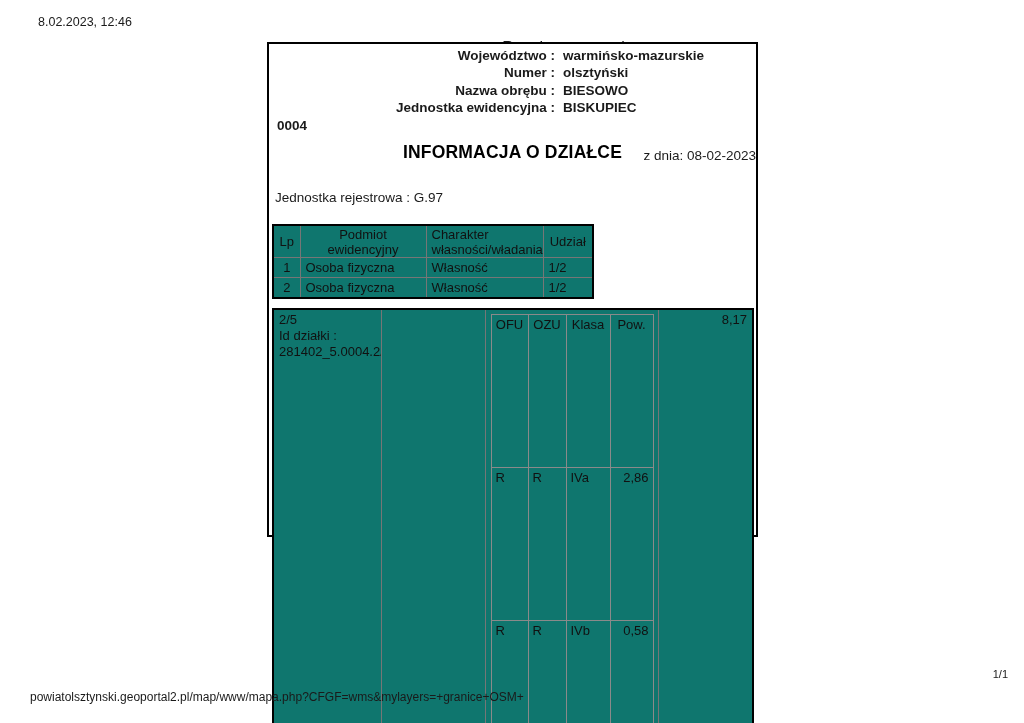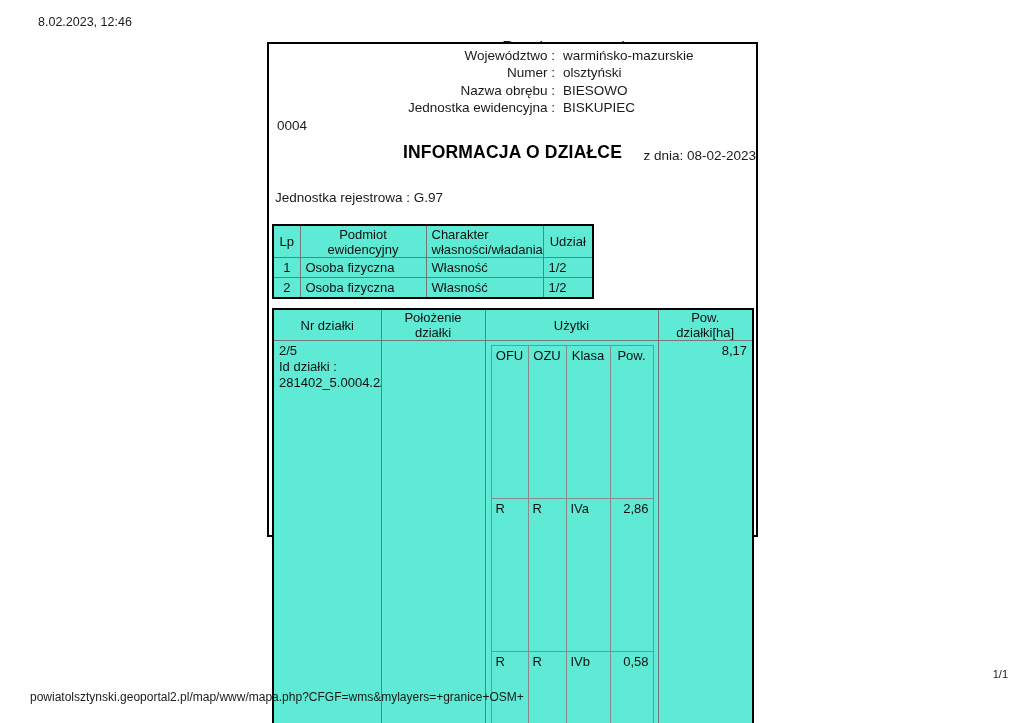--- a/index.html
+++ b/index.html
@@ -21,35 +21,35 @@
 
   
   .doc-box {
     left: 267px; top: 42px;
     width: 487px; height: 491px;
     border: 2px solid #000;
     background: #fff;
   }
 
   
-  .info-block { left: 0; top: 3px; width: 100%; }
+  .info-block { left: 0; top: 3px; width: 100%; font-weight: bold; }
   .info-row { display: flex; line-height: 17.4px; font-size: 13.5px; }
   .info-row .lbl { width: 286px; text-align: right; white-space: pre; }
   .info-row .val { padding-left: 8px; text-align: left; white-space: pre; }
 
   .doc-title {
     left: 0; top: 98px; width: 100%;
     text-align: center; font-size: 17.5px; font-weight: bold;
     letter-spacing: 0.2px; color: #000;
   }
   .doc-subtitle { left: 0; top: 104px; width: 100%; text-align: right; font-size: 13.5px; }
   .register-line { left: 6px; top: 146px; font-size: 13.5px; white-space: pre; }
 
   
-  table { border-collapse: collapse; table-layout: fixed; background: #5eead4; }
+  table { border-collapse: collapse; table-layout: fixed; background: #0f766e; }
   .doc-table { border: 2px solid #000; }
   .doc-table td {
     border: 1px solid #767676;
     font-size: 13px;
     padding: 0 5px;
     overflow: hidden;
     color: #111;
   }
   .t1 { left: 3px; top: 180px; width: 320px; }
   .t1 td { height: 19px; }
@@ -134,26 +134,20 @@
     </table>
 
   <table class="abs doc-table t2">
     <colgroup>
         <col style="width:108px">
         <col style="width:104px">
         <col style="width:173px">
         <col style="width:95px">
       </colgroup>
     <tbody>
-        <tr class="hdr">
-      <td class="c">Nr działki</td>
-      <td class="c">Położenie działki</td>
-      <td class="c">Użytki</td>
-      <td class="c">Pow. działki[ha]</td>
-    </tr>
     <tr class="content">
       <td class="nr-cell">
         <div>2/5</div>
         <div>Id działki :</div>
         <div>281402_5.0004.2/5</div>
       </td>
       <td></td>
       <td class="uses-cell">
 
         <table class="t3">

